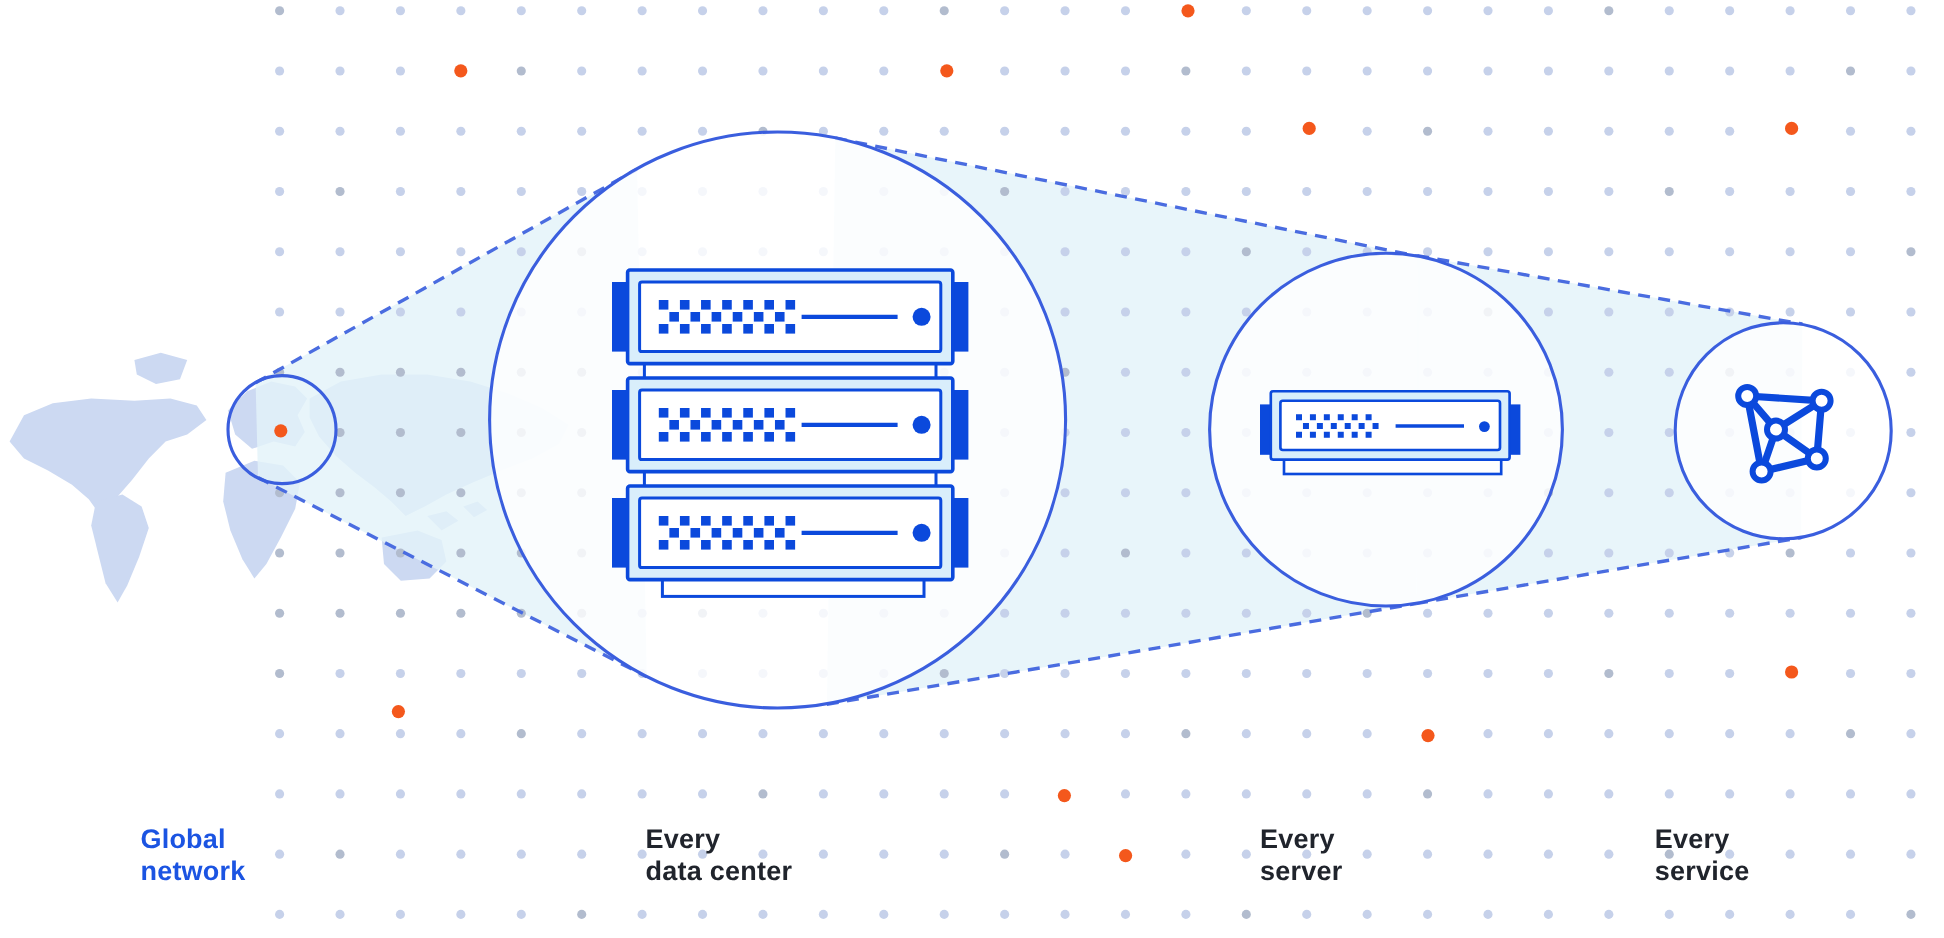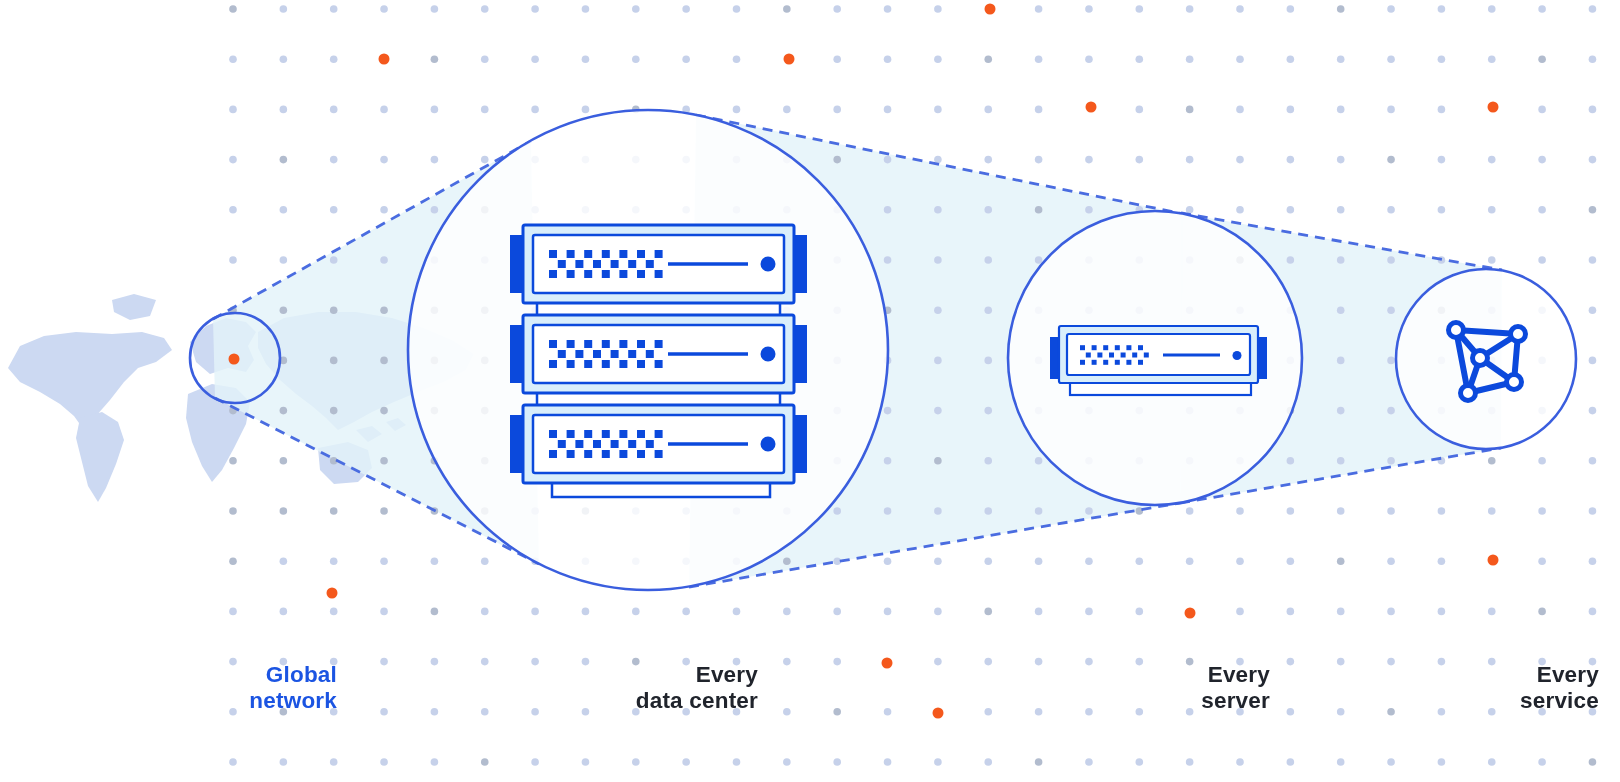--- a/index.html
+++ b/index.html
@@ -16,21 +16,21 @@
   .outer{fill:var(--server-frame);stroke:var(--server-blue);stroke-width:3;}
   .inner{fill:#fff;stroke:var(--server-blue);stroke-width:2.5;}
   .conn{fill:#fff;stroke:var(--server-blue);stroke-width:2.5;}
   .sline{stroke:var(--server-blue);stroke-width:3.5;}
   .sled{fill:var(--server-blue);}
   .checker rect{fill:var(--server-blue);}
   .thin{stroke-width:2.2;}
   .mesh path,.mesh line{stroke:var(--server-blue);stroke-width:6;stroke-linecap:round;stroke-linejoin:round;fill:none;}
   .mesh circle{fill:#fff;stroke:var(--server-blue);stroke-width:5;}
   .label{position:absolute;width:220px;font-size:22.5px;line-height:26px;font-weight:700;
-         text-align:right;white-space:pre-line;letter-spacing:.2px;}
+         text-align:left;white-space:pre-line;letter-spacing:.2px;margin-top:25px;}
 </style>
 </head>
 <body>
 
 <div class="canvas">
 <svg class="scene" width="1620" height="782" viewBox="0 0 1620 782">
 
   <g class="map" transform="translate(0,272)">
     <path d="M8,96 L20,74 L44,64 L76,60 L112,62 L142,60 L164,66 L172,78 L156,90 L138,96 L124,110 L110,128 L96,144 L84,158 L74,144 L60,132 L40,120 L20,110 Z"></path>
     <path d="M112,28 L134,22 L156,28 L150,44 L130,48 L114,40 Z"></path>

